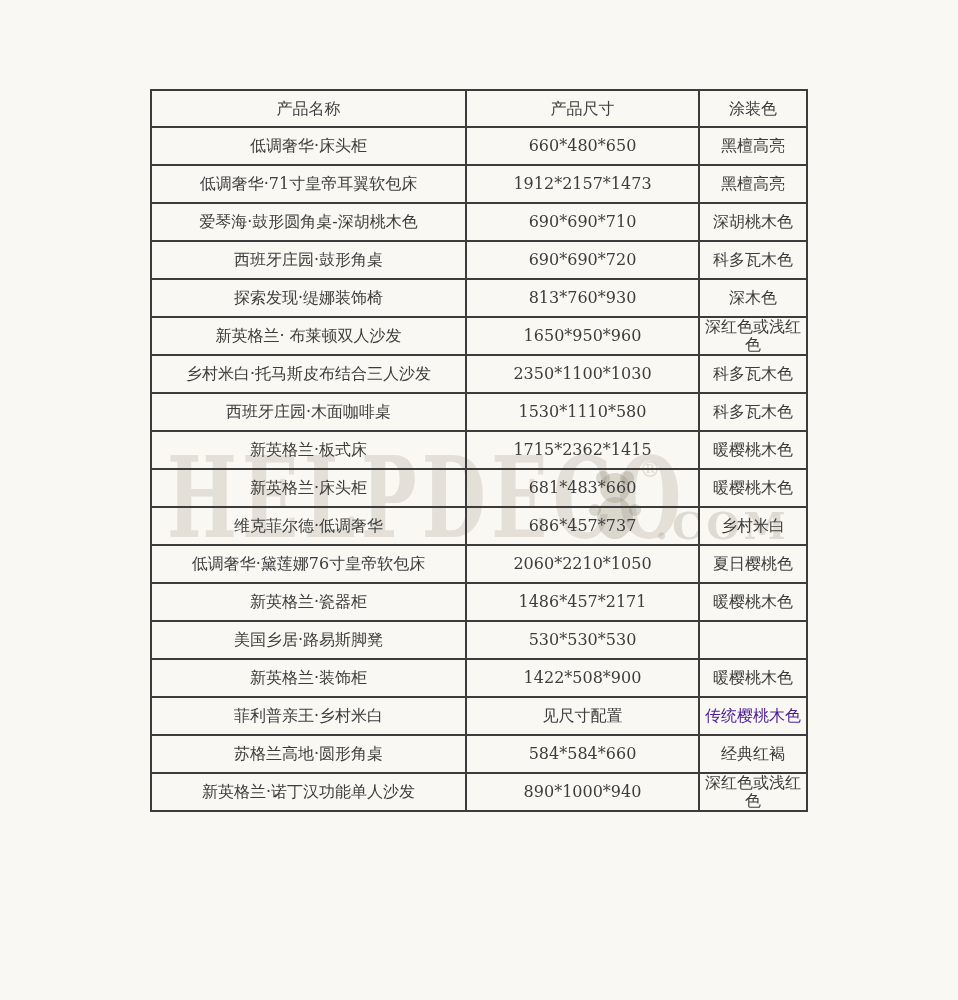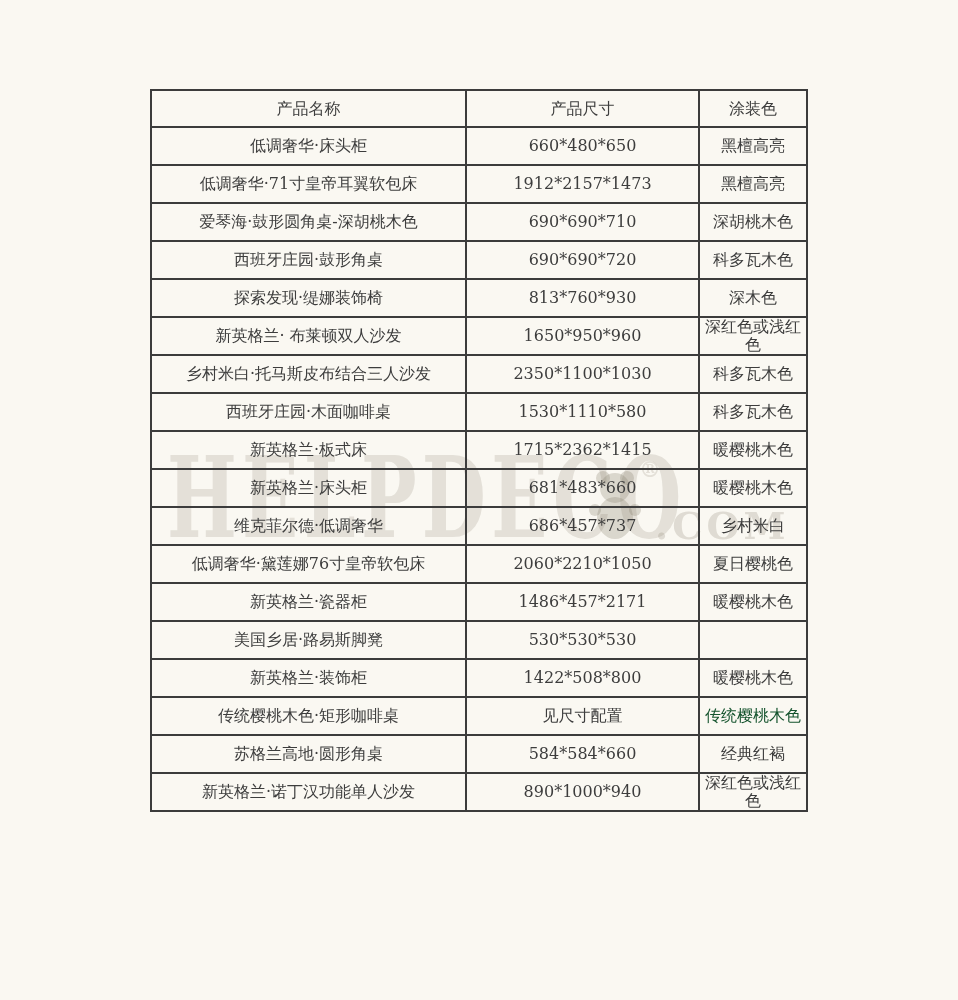--- a/index.html
+++ b/index.html
@@ -80,21 +80,21 @@
     text-align: center;
     vertical-align: middle;
     font-weight: normal;
     padding: 0 0;
     line-height: 18px;
     overflow: hidden;
   }
   table.product-table thead tr { height: 37px; }
   table.product-table tbody tr { height: 38px; }
   td.muted {
-    color: #14532d;
+    color: #4c1d95;
     text-align: left;
     padding-left: 3px;
   }
 </style>
 </head>
 <body>
 
 <div class="canvas">
 
   <div class="watermark">
@@ -192,25 +192,25 @@
           <td>1486*457*2171</td>
           <td>暖樱桃木色</td>
         </tr>
         <tr>
           <td>美国乡居·路易斯脚凳</td>
           <td>530*530*530</td>
           <td></td>
         </tr>
         <tr>
           <td>新英格兰·装饰柜</td>
-          <td>1422*508*800</td>
-          <td>暖樱桃木色</td>
-        </tr>
-        <tr>
-          <td>传统樱桃木色·矩形咖啡桌</td>
+          <td>1422*508*900</td>
+          <td>暖樱桃木色</td>
+        </tr>
+        <tr>
+          <td>菲利普亲王·乡村米白</td>
           <td>见尺寸配置</td>
           <td class="muted">传统樱桃木色</td>
         </tr>
         <tr>
           <td>苏格兰高地·圆形角桌</td>
           <td>584*584*660</td>
           <td>经典红褐</td>
         </tr>
         <tr>
           <td>新英格兰·诺丁汉功能单人沙发</td>

